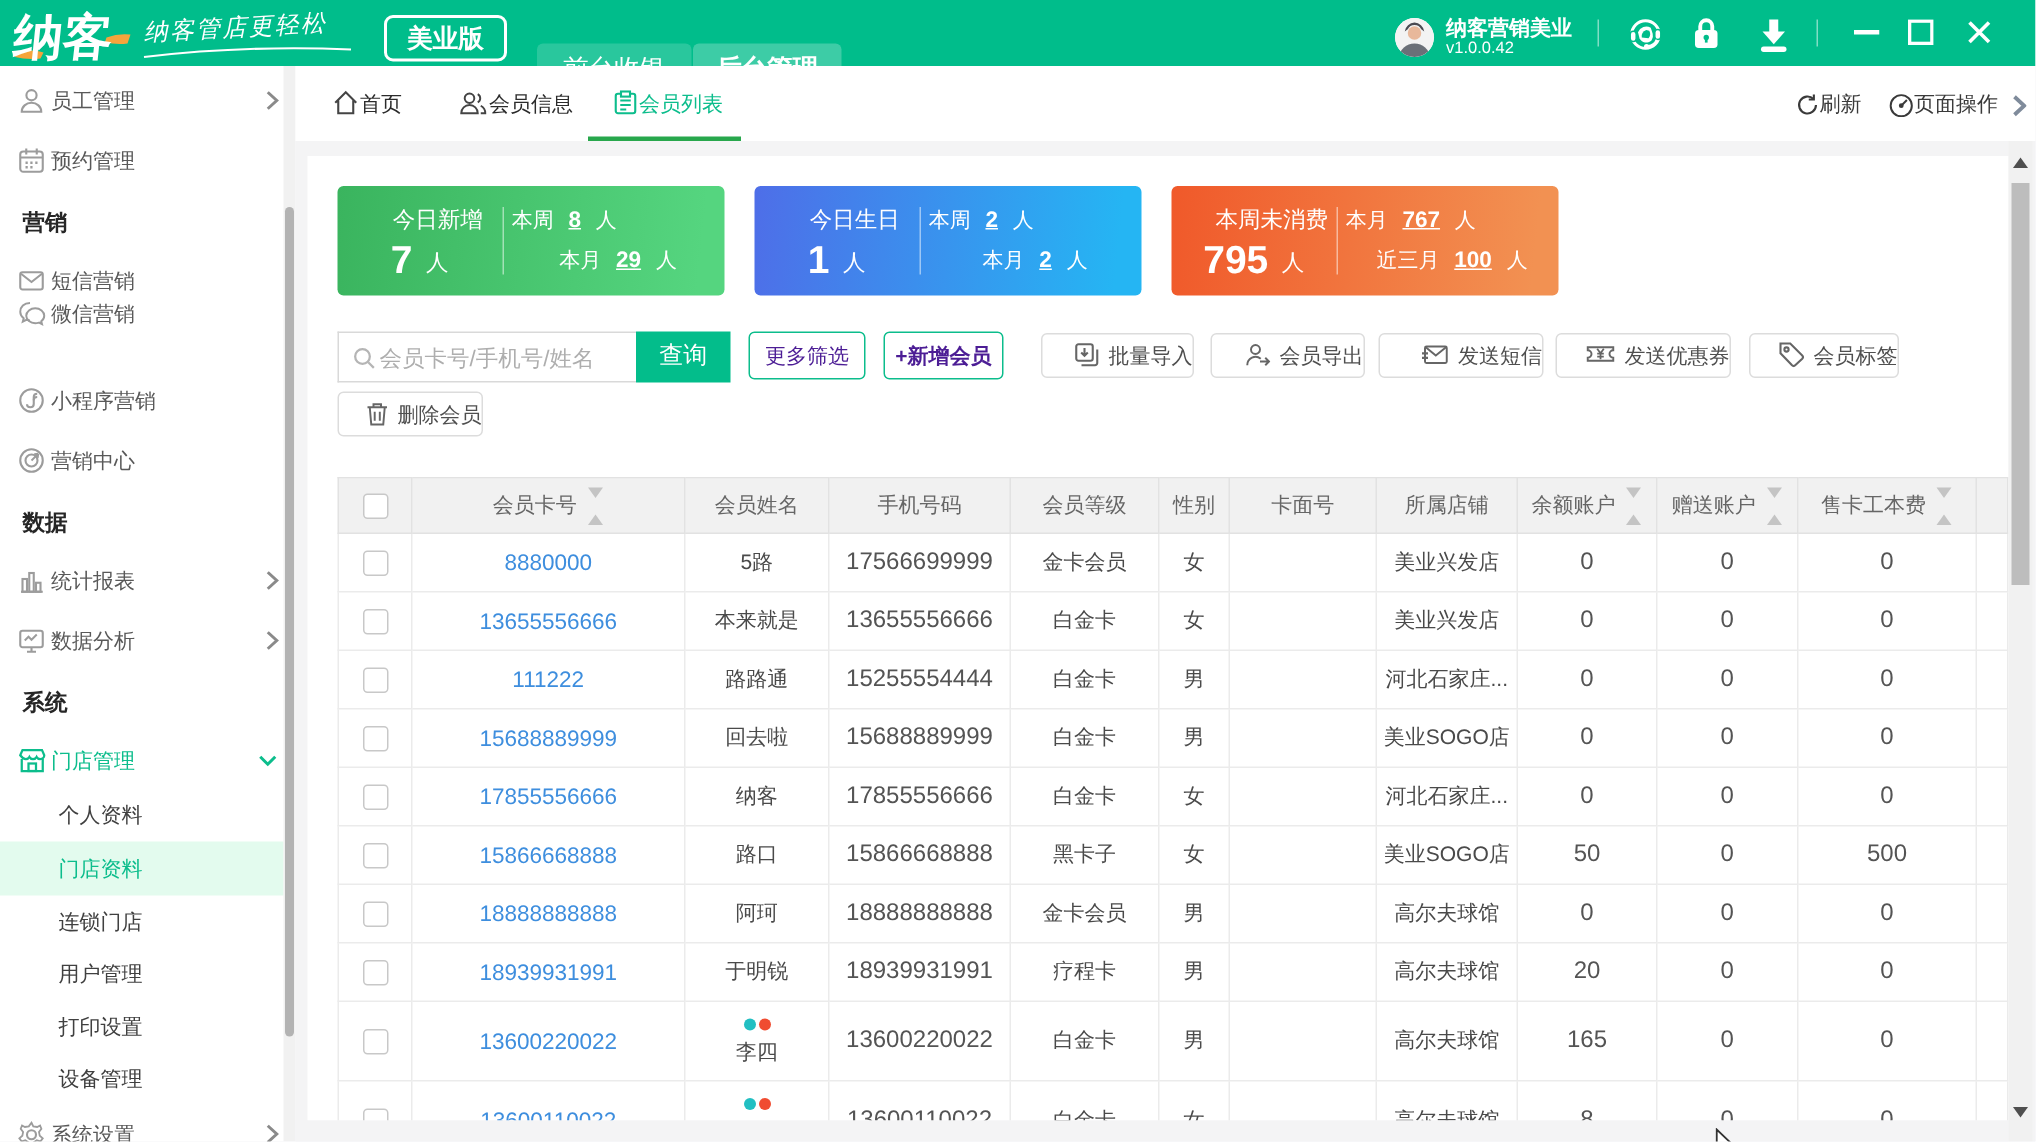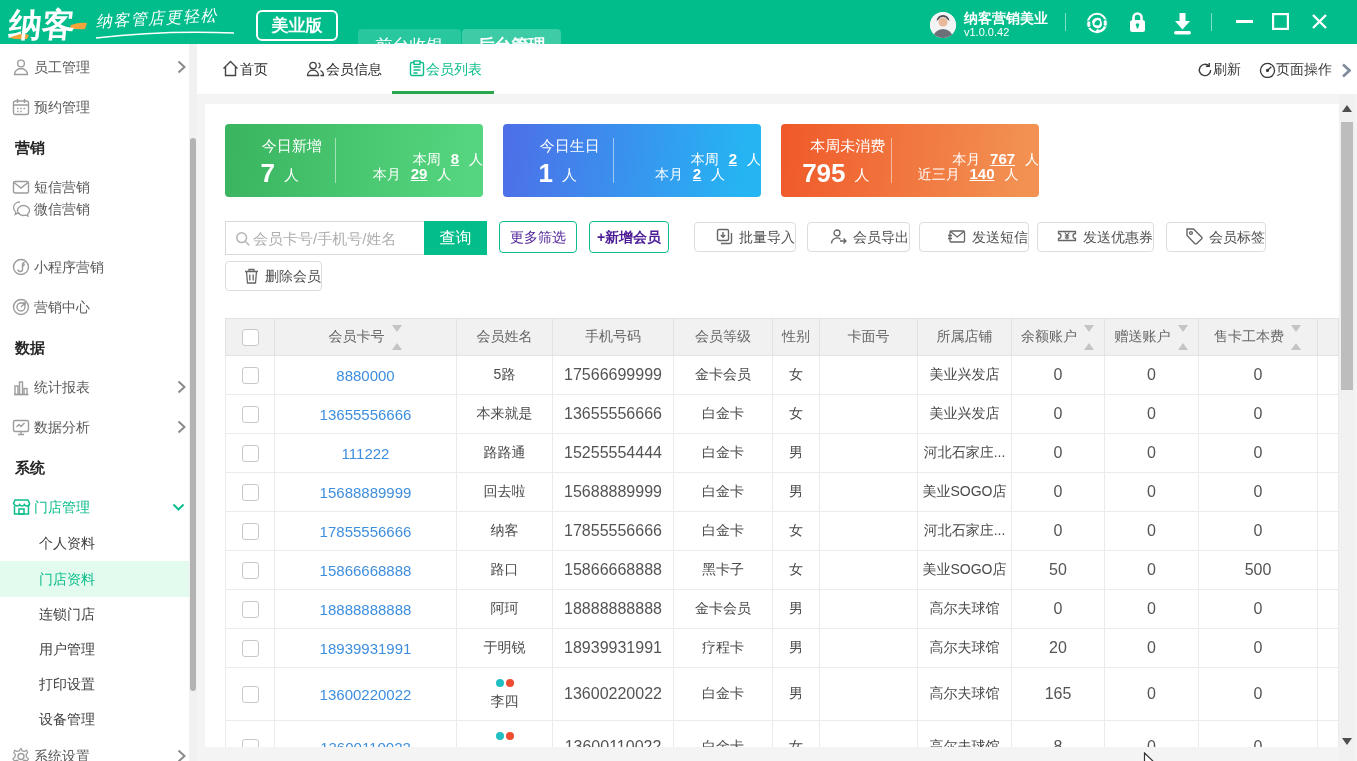--- a/index.html
+++ b/index.html
@@ -45,21 +45,21 @@
 
 #content { position:absolute; left:197px; top:94px; width:1160px; height:667px; background:#f4f4f5; }
 #panel { position:absolute; left:8px; top:10px; width:1134px; height:643px; background:#fff; overflow:hidden; }
 
 
 .card { position:absolute; top:20px; width:258px; height:73px; border-radius:4px; color:#fff; }
 .card .lab { position:absolute; left:0; top:13px; width:42.5%; text-align:center; font-size:15px;margin-left:12px; }
 .card .num { position:absolute; left:0; top:34px; width:42.5%; text-align:center; font-size:15px; }
 .card .num b { font-size:26px; font-weight:bold; vertical-align:-2px; }
 .card .div { position:absolute; left:42.5%; top:14px; width:1px; height:45px; background:rgba(255,255,255,.5); }
-.card .r1 { position:absolute; left:45%; top:26px; width:55%; font-size:14px; text-align:right; }
+.card .r1 { position:absolute; left:45%; top:14px; width:55%; font-size:14px; text-align:left; }
 .card .r2 { position:absolute; left:45%; top:41px; width:55%; font-size:14px; text-align:center; }
 .card u { font-weight:bold; font-size:15px; padding:0 2px; margin:0 4px; }
 .card .num span { margin-left:9px; }
 #card1 { left:20px; background:linear-gradient(96deg,#3ab45e,#55d57f 93%); }
 #card2 { left:298px; background:linear-gradient(96deg,#4e6ee8,#25b5f3 93%); }
 #card3 { left:576px; background:linear-gradient(96deg,#f0592a,#f29152 93%); }
 #card4 { left:854px; background:linear-gradient(96deg,#f34a40,#fa818b 93%); }
 
 
 #searchbox { position:absolute; left:20px; top:117px; width:199px; height:34px; border:1px solid #d9d9d9; border-right:none; background:#fff; }
@@ -325,21 +325,21 @@
         <div class="num"><b>1</b><span>人</span></div>
         <div class="div"></div>
       <div class="r1">本周 <u>2</u> 人</div>
         <div class="r2">本月 <u>2</u> 人</div>
     </div>
     <div class="card" id="card3">
       <div class="lab">本周未消费</div>
         <div class="num"><b>795</b><span>人</span></div>
         <div class="div"></div>
       <div class="r1">本月 <u>767</u> 人</div>
-        <div class="r2">近三月 <u>140</u> 人</div>
+        <div class="r2">近三月 <u>100</u> 人</div>
     </div>
 
     <div id="searchbox">
       <svg style="position:absolute; left:9px; top:9px;" width="16" height="16" viewBox="0 0 18 18" fill="none" stroke="#b5b5b5" stroke-width="1.7">
           <circle cx="7.5" cy="7.5" r="5.5"></circle>
           <path d="M11.8 11.8 L16 16"></path>
         </svg>
       <span class="ph">会员卡号/手机号/姓名</span>
     </div>
     <div id="qbtn">查询</div>

